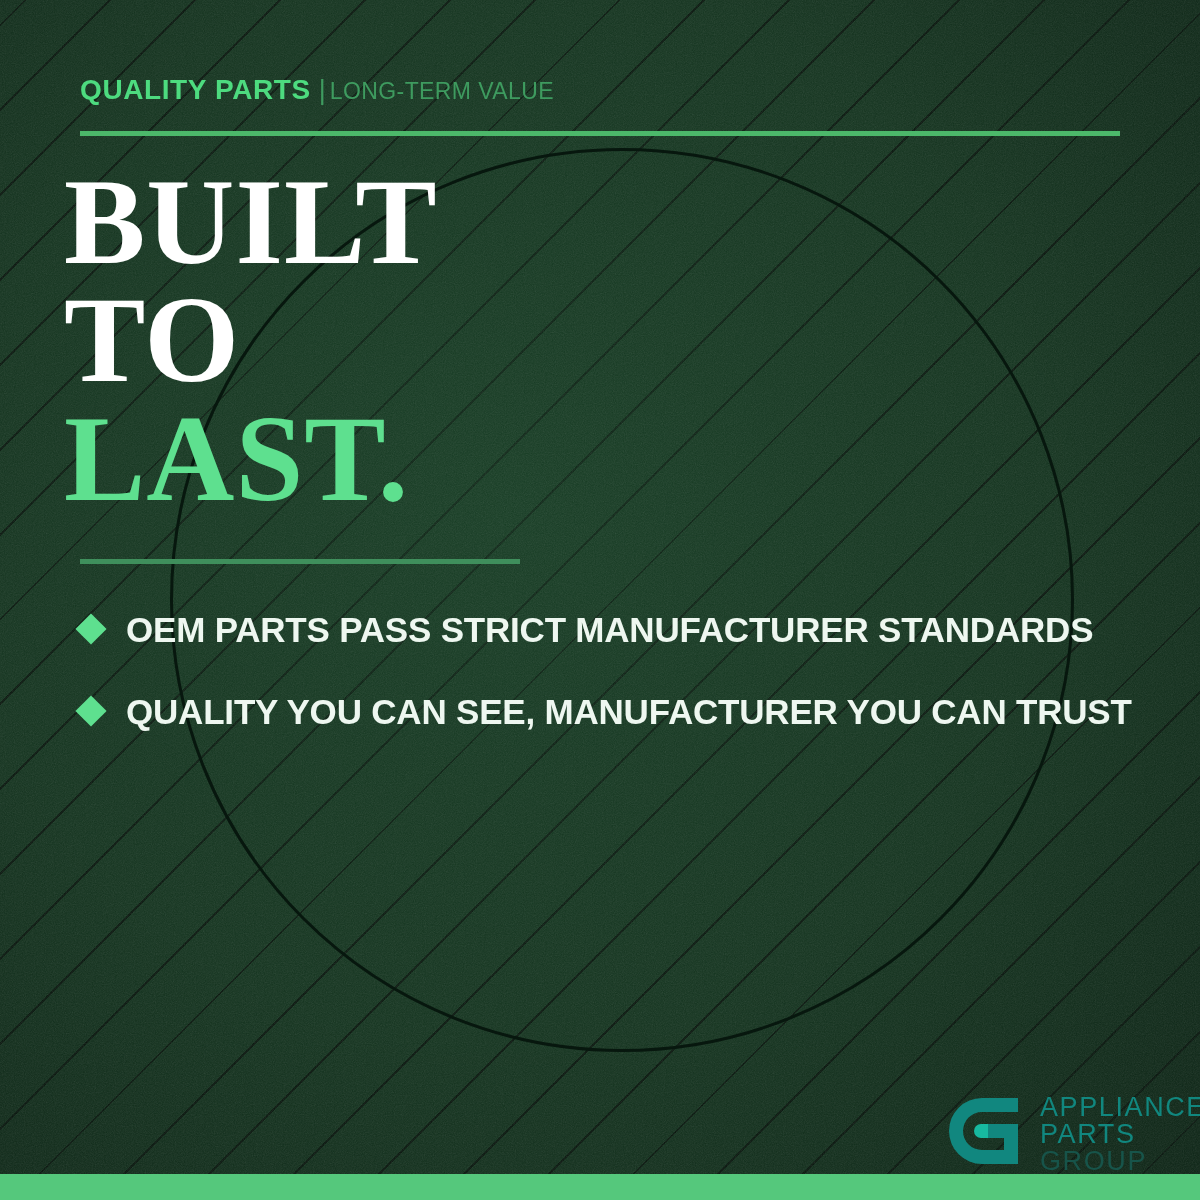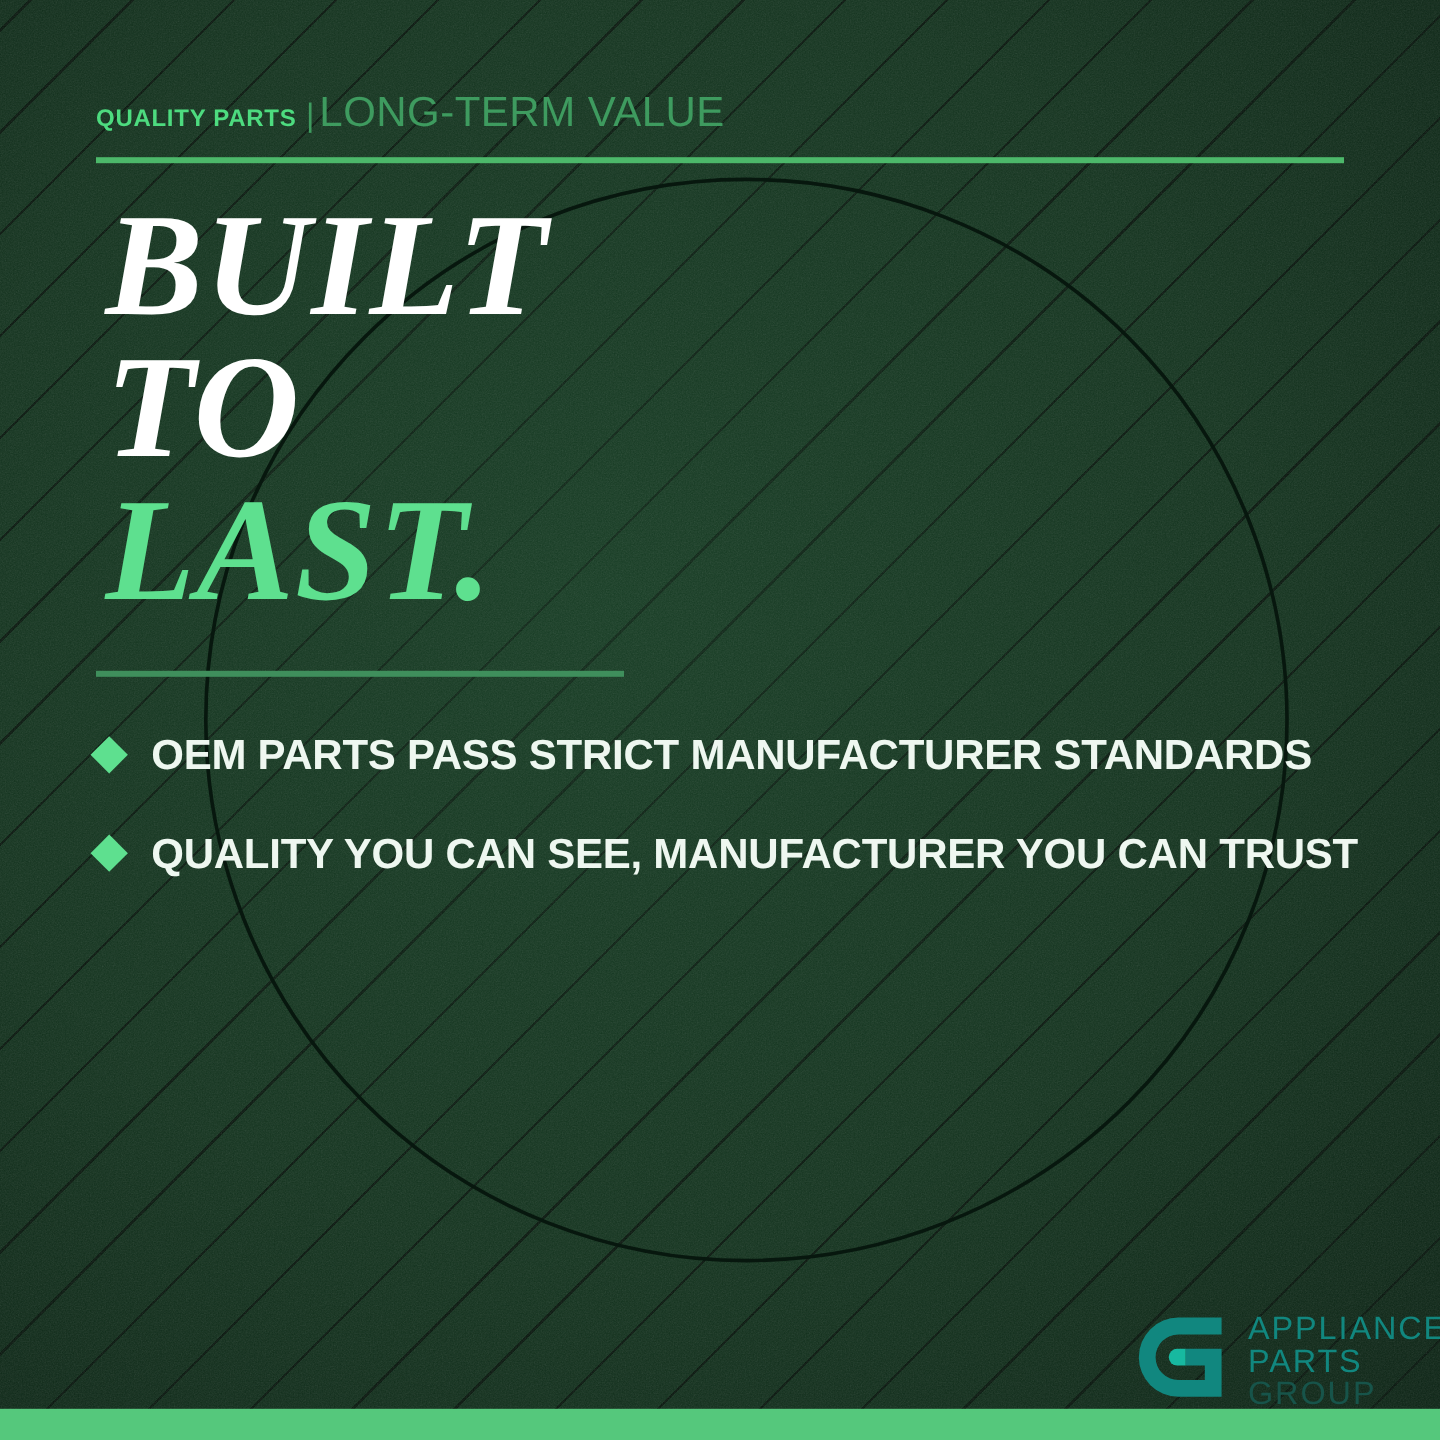--- a/index.html
+++ b/index.html
@@ -52,55 +52,54 @@
   }
 
   
   .eyebrow {
     position:absolute;
     left:80px; top:76px;
     white-space:nowrap;
     line-height:1;
   }
   .eyebrow-strong {
-    font-size:20px;
+    font-size:28px;
     font-weight:bold;
     letter-spacing:0.6px;
     color:#4ddb7f;
   }
   .eyebrow-sep {
     font-size:27px;
     font-weight:normal;
     color:#3e9b5f;
     margin:0 4px 0 8px;
   }
   .eyebrow-light {
-    font-size:35px;
+    font-size:23px;
     font-weight:normal;
     letter-spacing:0.4px;
     color:#3e9b5f;
   }
 
   .header-rule {
     position:absolute;
     left:80px; top:131px;
     width:1040px; height:5px;
     background:#4cb86a;
   }
 
   
   .headline {
     position:absolute;
-    left:88px; top:163px;
+    left:64px; top:163px;
     font-family:"Liberation Serif", serif;
     font-weight:bold;
     font-size:122px;
     line-height:0.97;
     letter-spacing:1px;
-    font-style:italic;
   }
   .hl-line { display:block; white-space:nowrap; }
   .hl-white { color:#ffffff; }
   .hl-accent { color:#5ee08f; }
 
   .headline-rule {
     position:absolute;
     left:80px; top:559px;
     width:440px; height:5px;
     background:#3f8f5c;

